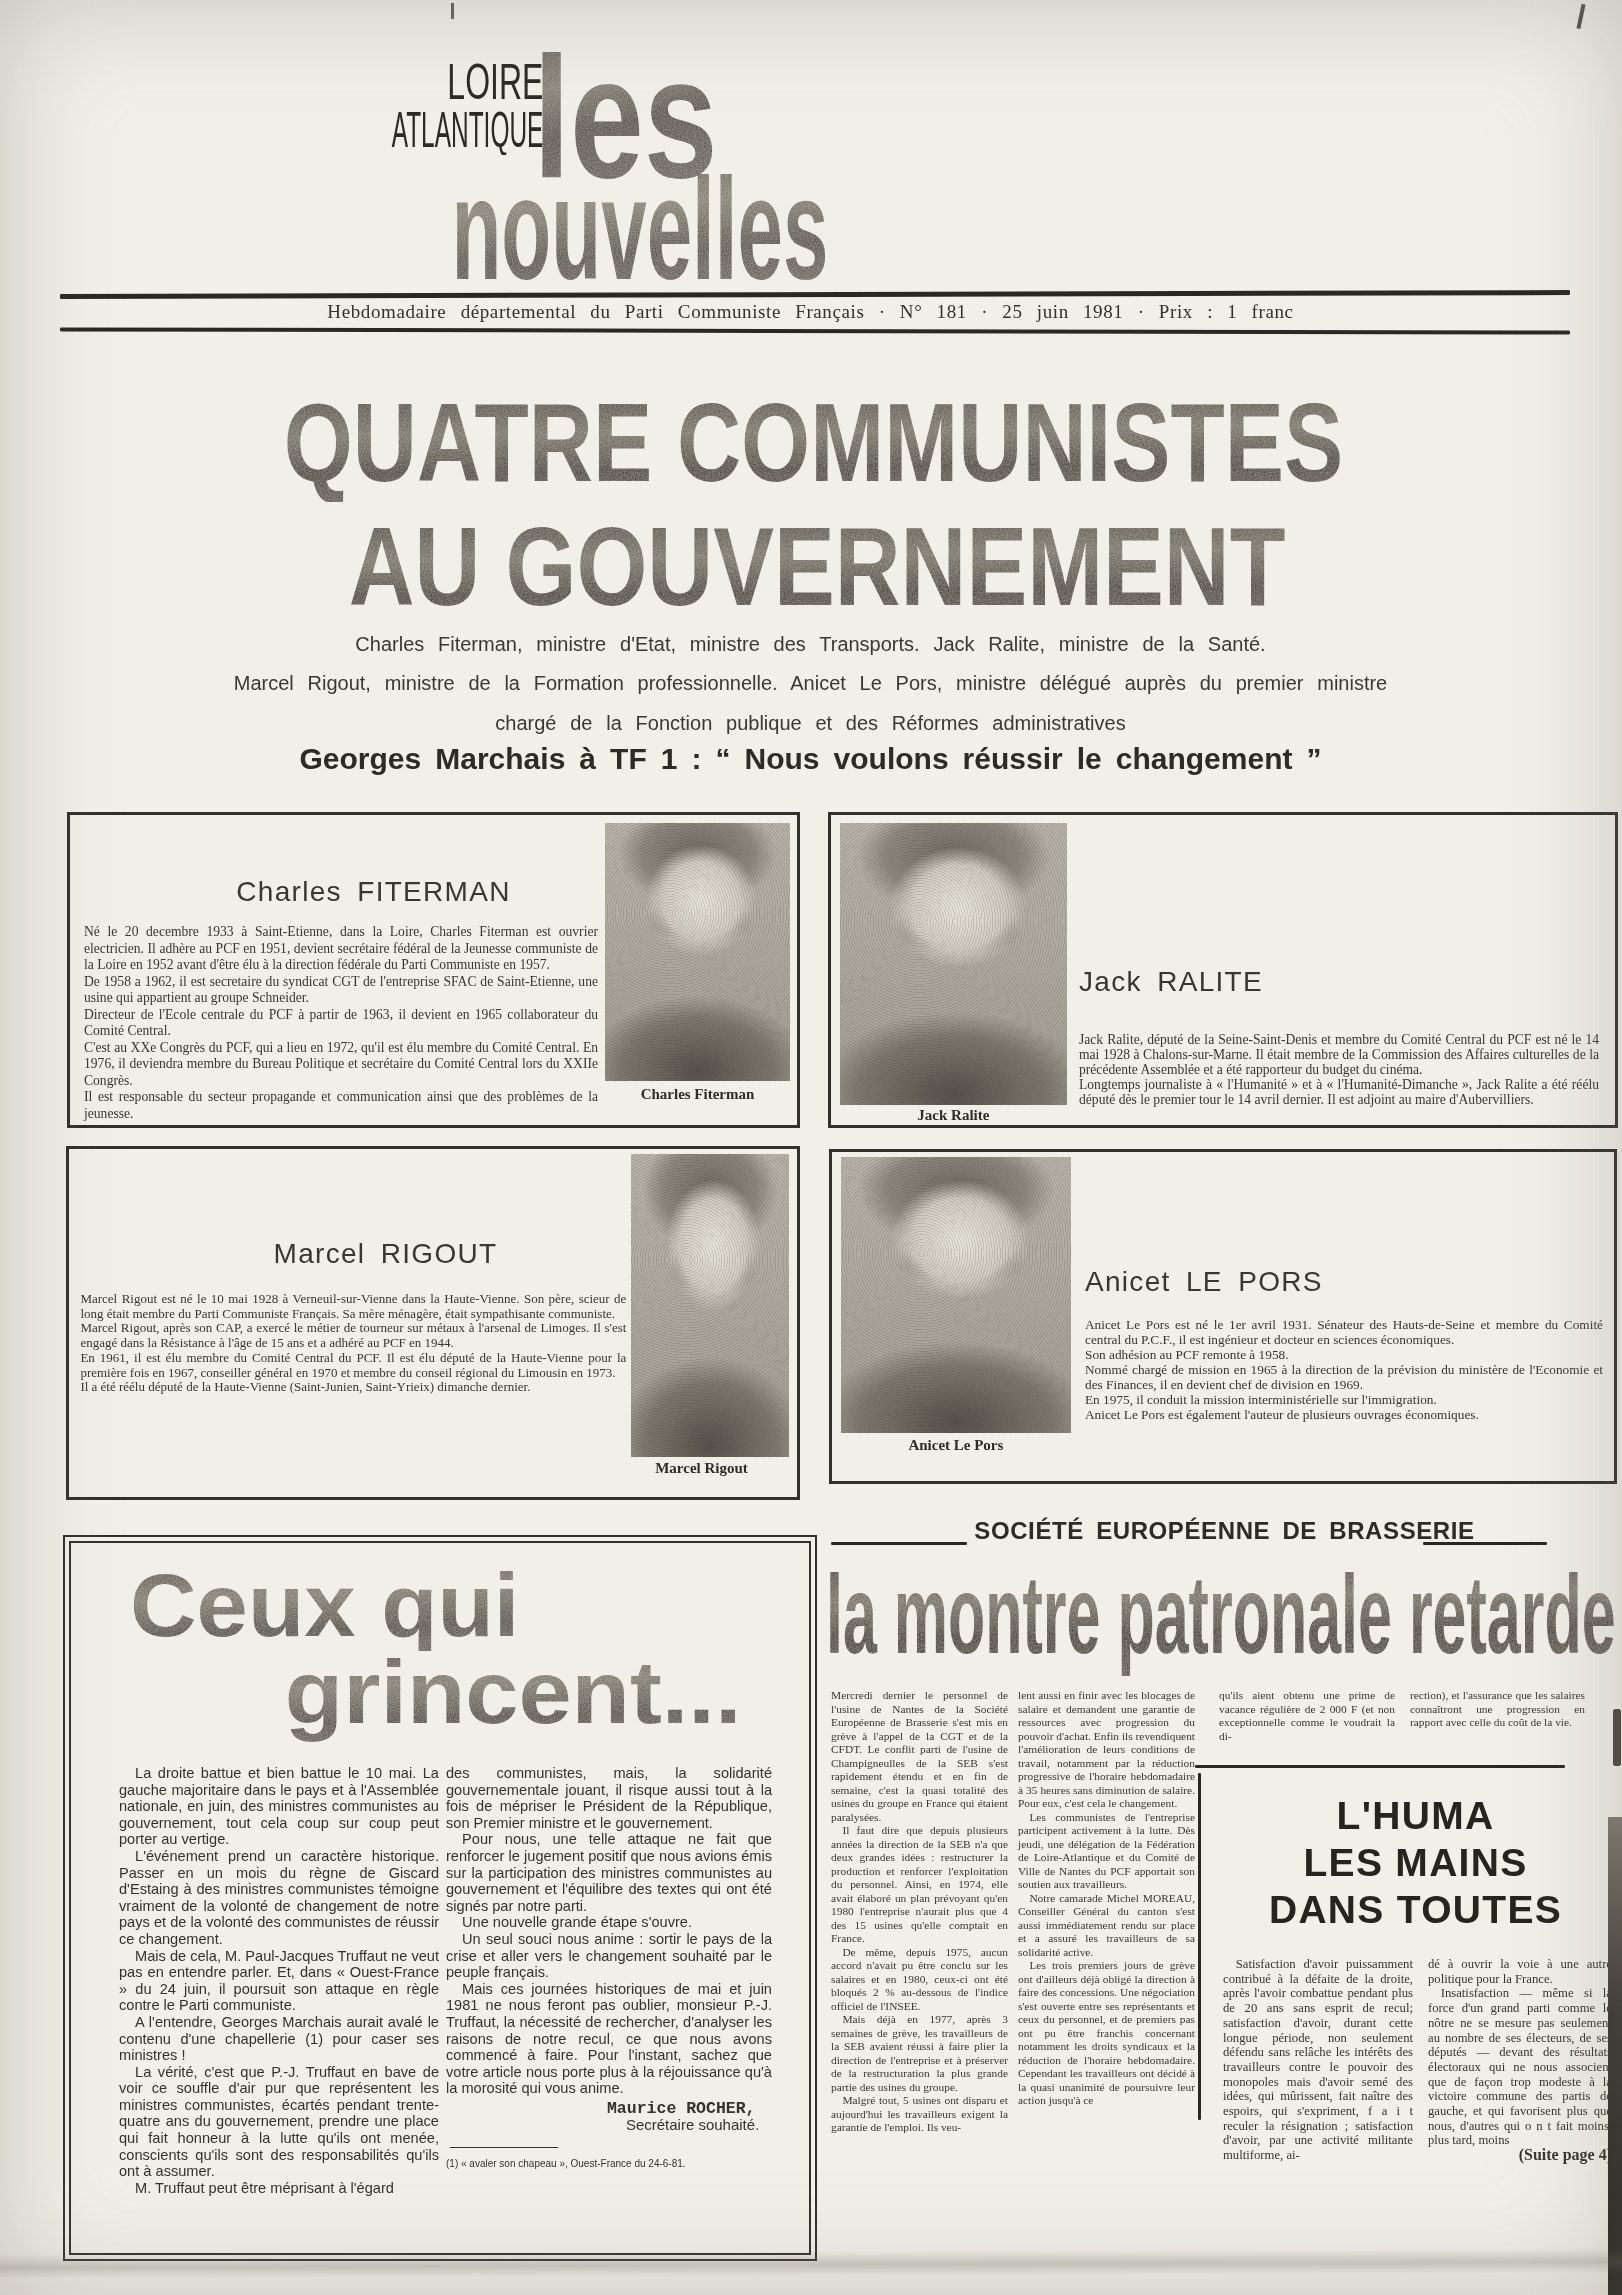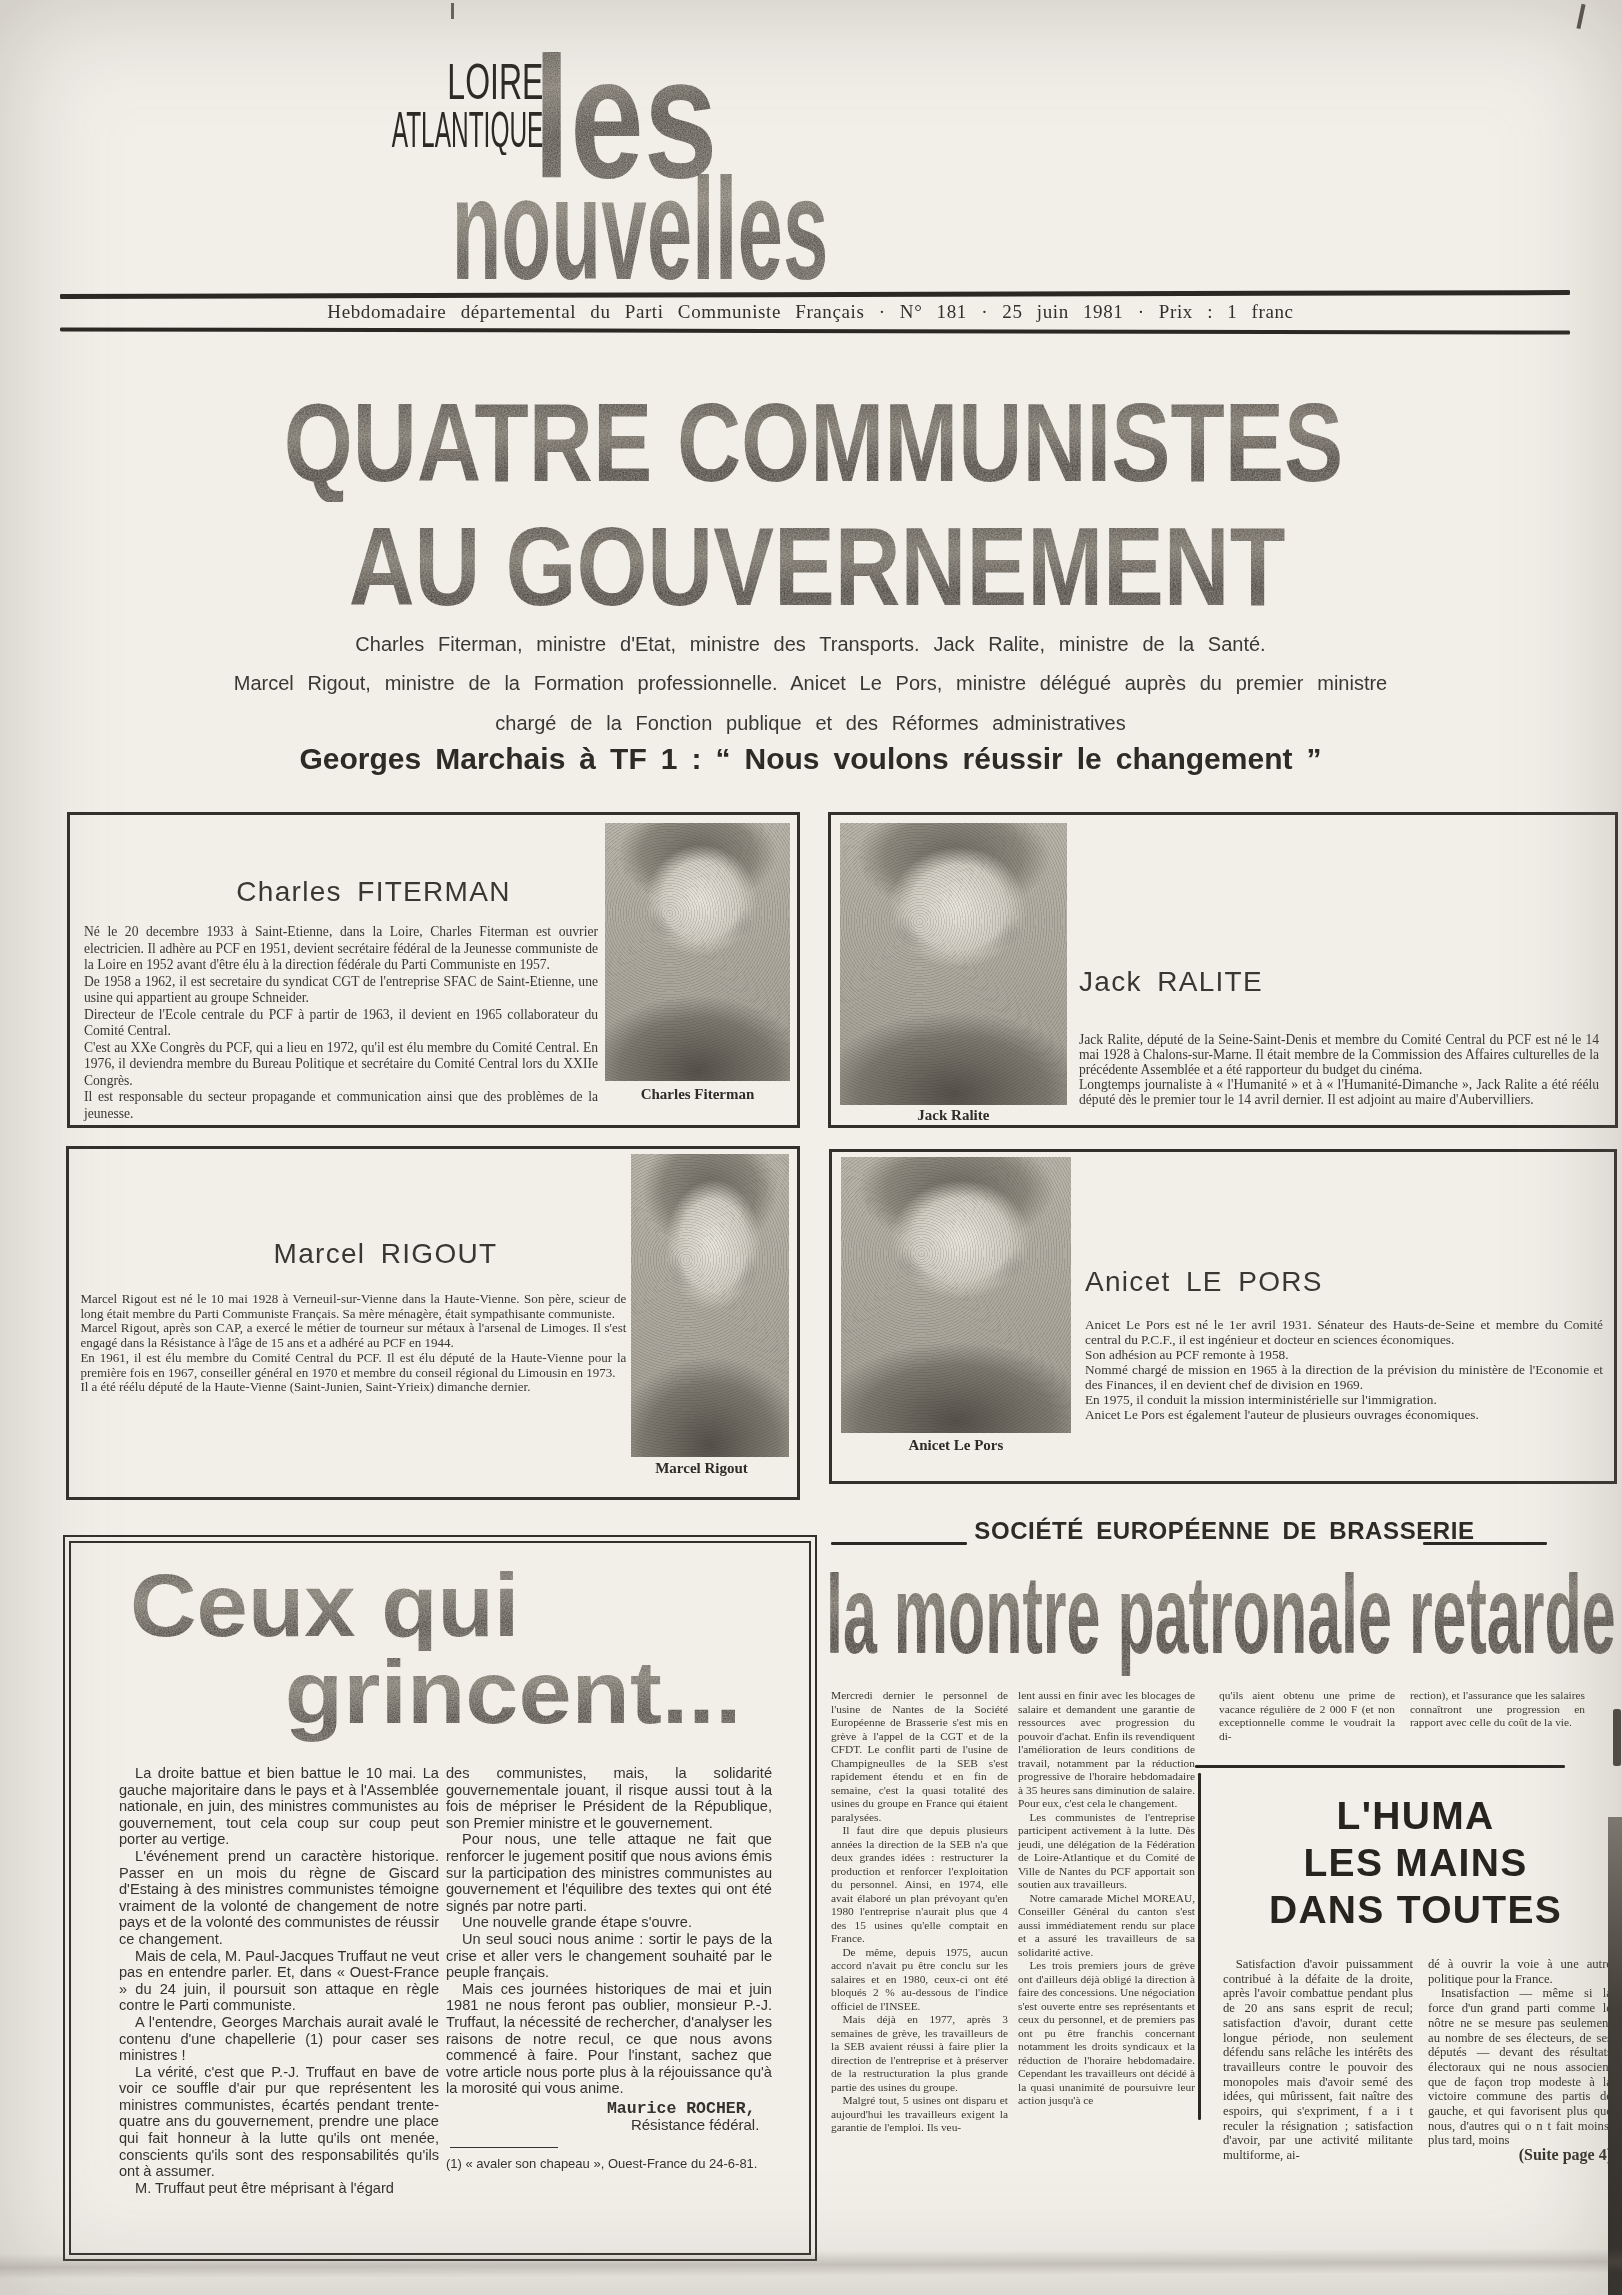--- a/index.html
+++ b/index.html
@@ -42,21 +42,21 @@
 
   
   .edbox{position:absolute;left:63px;top:1535px;width:750px;height:722px;border:2.5px solid #33302c;}
   .edbox::before{content:"";position:absolute;inset:3.8px;border:2.5px solid #33302c;}
   .edcol{position:absolute;font-size:14.6px;line-height:16.6px;text-align:justify;color:#35322d;}
   .edcol p{margin:0;text-indent:1.1em;}
   .edcol p.noind{text-indent:0;}
   .sig-name{margin-top:3.8px;text-align:right;font-weight:bold;font-size:16.5px;padding-right:16.5px;font-family:Liberation Mono, monospace;}
   .sig-role{text-align:right;font-size:15px;padding-right:12.7px;}
   .fn-rule{width:108px;height:1.9px;background:#35322d;margin:12.7px 0 7.6px 3.8px;}
-  .footnote{font-size:13px;text-indent:0 !important;}
+  .footnote{font-size:10px;text-indent:0 !important;}
 
   
   .kicker{position:absolute;left:829px;top:1517px;width:791px;text-align:center;
       font-size:24px;font-weight:bold;letter-spacing:0.6px;word-spacing:5px;color:#2e2b27;}
   .bcol{position:absolute;font-family:"Liberation Serif",serif;font-size:11.4px;
       line-height:13.5px;text-align:justify;color:#3a372f;}
   .bcol p{margin:0;text-indent:1em;}
   .bcol p.noind{text-indent:0;}
 
   
@@ -224,21 +224,21 @@
     <p>La vérité, c'est que P.-J. Truffaut en bave de voir ce souffle d'air pur que représentent les ministres communistes, écartés pendant trente-quatre ans du gouvernement, prendre une place qui fait honneur à la lutte qu'ils ont menée, conscients qu'ils sont des responsabilités qu'ils ont à assumer.</p>
     <p>M. Truffaut peut être méprisant à l'égard</p>
   </div>
   <div class="edcol" style="left:446px;top:1765px;width:326px">
     <p class="noind">des communistes, mais, la solidarité gouvernementale jouant, il risque aussi tout à la fois de mépriser le Président de la République, son Premier ministre et le gouvernement.</p>
     <p>Pour nous, une telle attaque ne fait que renforcer le jugement positif que nous avions émis sur la participation des ministres communistes au gouvernement et l'équilibre des textes qui ont été signés par notre parti.</p>
     <p>Une nouvelle grande étape s'ouvre.</p>
     <p>Un seul souci nous anime : sortir le pays de la crise et aller vers le changement souhaité par le peuple français.</p>
     <p>Mais ces journées historiques de mai et juin 1981 ne nous feront pas oublier, monsieur P.-J. Truffaut, la nécessité de rechercher, d'analyser les raisons de notre recul, ce que nous avons commencé à faire. Pour l'instant, sachez que votre article nous porte plus à la réjouissance qu'à la morosité qui vous anime.</p>
     <div class="sig-name">Maurice ROCHER,</div>
-    <div class="sig-role">Résistance fédéral.</div>
+    <div class="sig-role">Secrétaire souhaité.</div>
     <div class="fn-rule"></div>
     <p class="footnote noind">(1) « avaler son chapeau », Ouest-France du 24-6-81.</p>
   </div>
 
   <div class="kicker">SOCIÉTÉ EUROPÉENNE DE BRASSERIE</div>
   <div class="rule" style="left:831px;top:1542px;width:136px;height:3.2px"></div>
   <div class="rule" style="left:1423px;top:1542px;width:124px;height:3.2px"></div>
 
   <svg class="abs" style="left:826px;top:1545px" width="796px" height="146" viewBox="0 0 1258 230">
     <defs>

